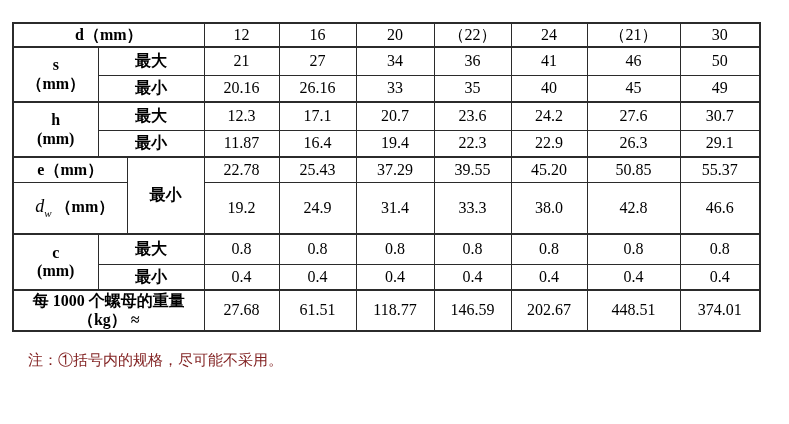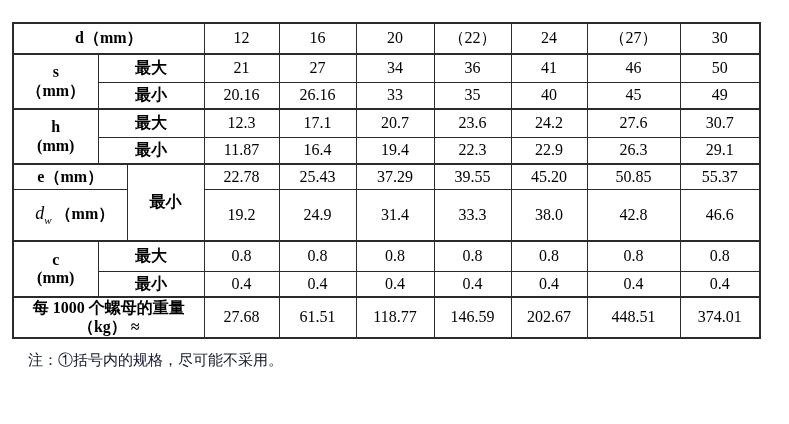--- a/index.html
+++ b/index.html
@@ -21,21 +21,21 @@
   }
   td.lbl { font-weight:bold; font-size:16px; }
   td.lbl .unit-line { font-weight:bold; }
   tr.sect td { border-top-width:2px; }
   td.sb { border-bottom-width:1px; border-bottom-color:#757575; }
   td.st { border-top-width:1px; border-top-color:#757575; }
   .dw-sym { font-style:italic; font-weight:normal; font-size:18px;margin-left:9px; }
   .dw-sym sub { font-style:italic; font-size:11px; }
   .notes {
     position:absolute; left:28px; top:350px;
-    font-size:15px; color:#0f172a;
+    font-size:15px; color:#7f1d1d;
   }
   .note-line1 { line-height:20px; }
   .note-line2 { margin-top:17px; margin-left:25px; line-height:22px; }
   .note-dw { font-style:italic; font-weight:600; font-size:19px; }
   .note-dw sub { font-size:12px; font-weight:600; }
 </style>
 </head>
 <body>
 
 <div class="page">
@@ -48,28 +48,28 @@
       <col style="width:75px">
         <col style="width:77px">
         <col style="width:78px">
       <col style="width:77px">
         <col style="width:76px">
         <col style="width:93px">
       <col style="width:80px">
     </colgroup>
 
     <tbody>
-        <tr style="height:31px">
+        <tr style="height:24px">
       <td colspan="3" class="lbl"><span>d</span><span>（mm）</span></td>
       <td>12</td>
       <td>16</td>
       <td>20</td>
       <td>（22）</td>
       <td>24</td>
-      <td>（27）</td>
+      <td>（21）</td>
       <td>30</td>
     </tr>
 
     <tr style="height:28px" class="sect">
       <td rowspan="2" class="lbl">
         <div>s</div>
         <div class="unit-line">（mm）</div>
       </td>
       <td colspan="2" class="lbl sb">最大</td>
       <td class="sb">21</td>

